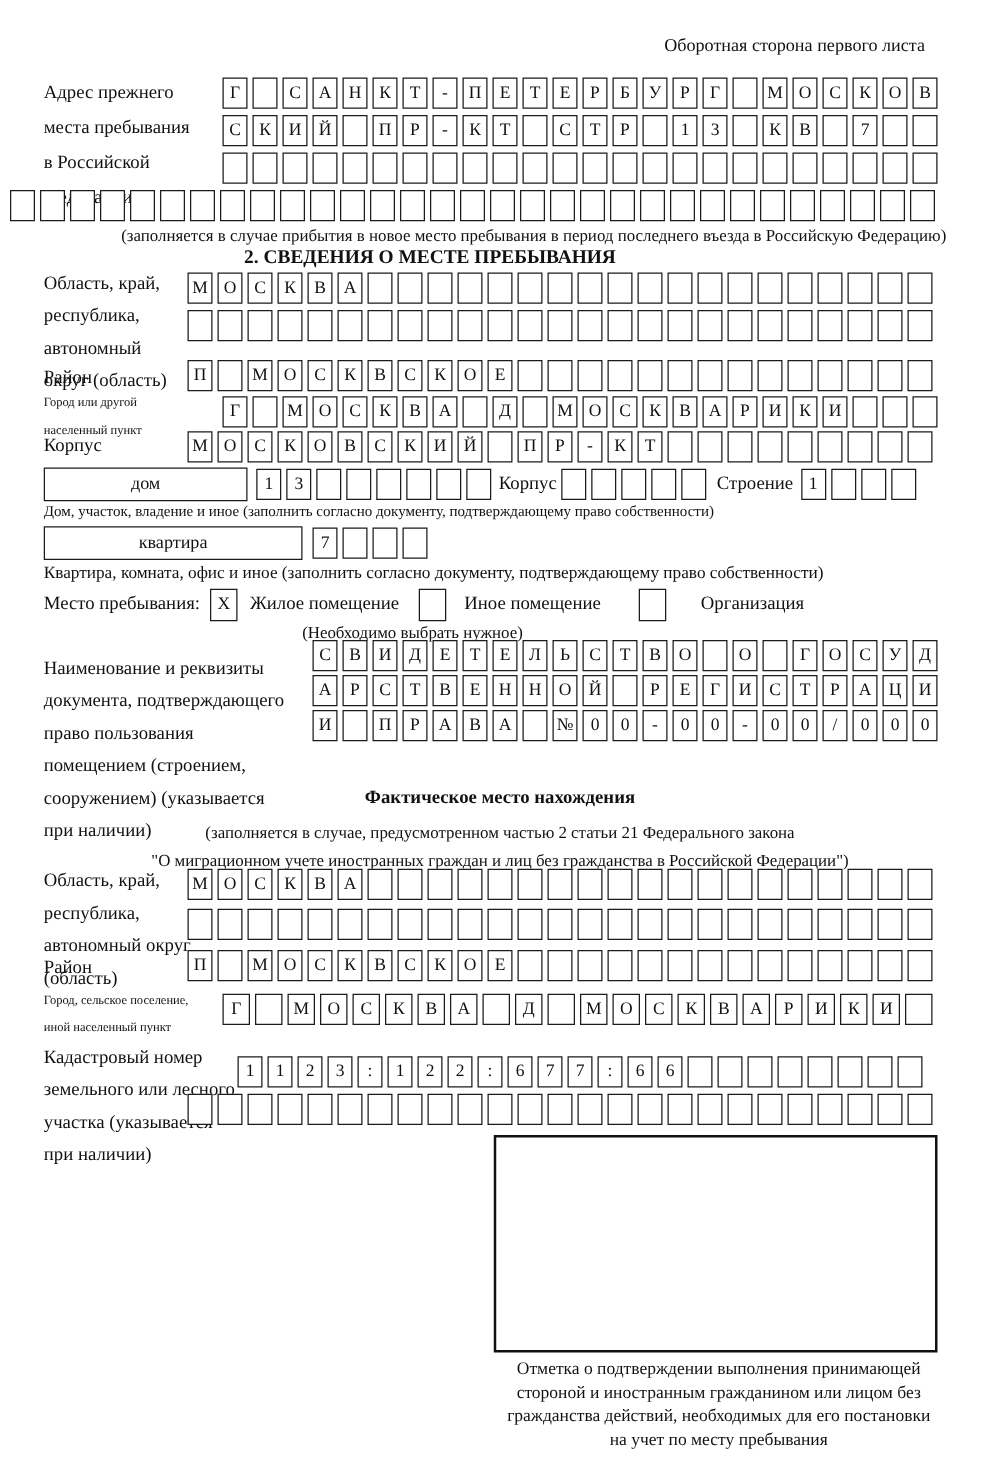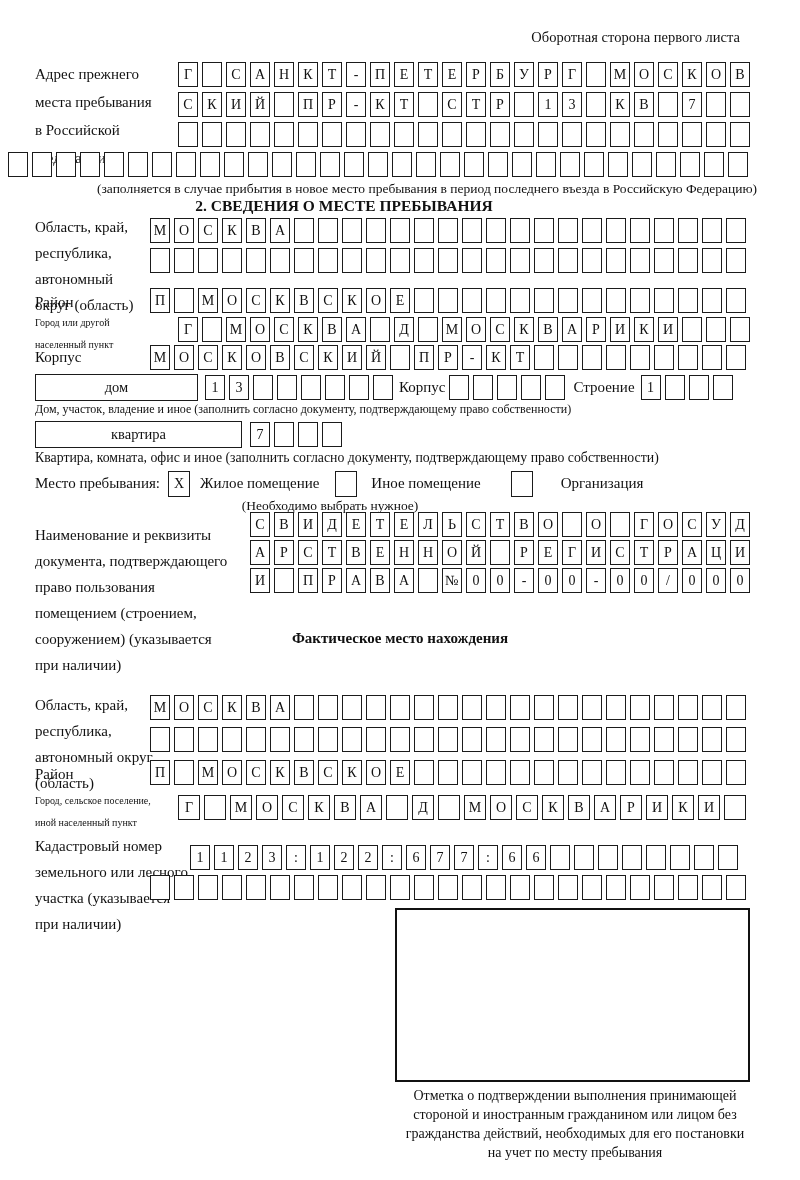--- a/index.html
+++ b/index.html
@@ -455,20 +455,22 @@
       <span class="cell">-</span>
       <span class="cell">0</span>
       <span class="cell">0</span>
       <span class="cell">/</span>
       <span class="cell">0</span>
       <span class="cell">0</span>
       <span class="cell">0</span>
     </div>
 
   <div class="abs bold center" style="left:0; top:630px; width:800px; font-size:15px;">Фактическое место нахождения</div>
+  <div class="abs note center preline" style="left:0; top:654px; width:800px; line-height:23px;">(заполняется в случае, предусмотренном частью 2 статьи 21 Федерального закона
+"О миграционном учете иностранных граждан и лиц без гражданства в Российской Федерации")</div>
 
   <div class="abs lbl preline" style="left:35px; top:692px; line-height:26px;">Область, край,
 республика,
 автономный округ
 (область)</div>
   <div class="row" style="left:150px; top:695px;">
       <span class="cell">М</span>
       <span class="cell">О</span>
       <span class="cell">С</span>
       <span class="cell">К</span>

